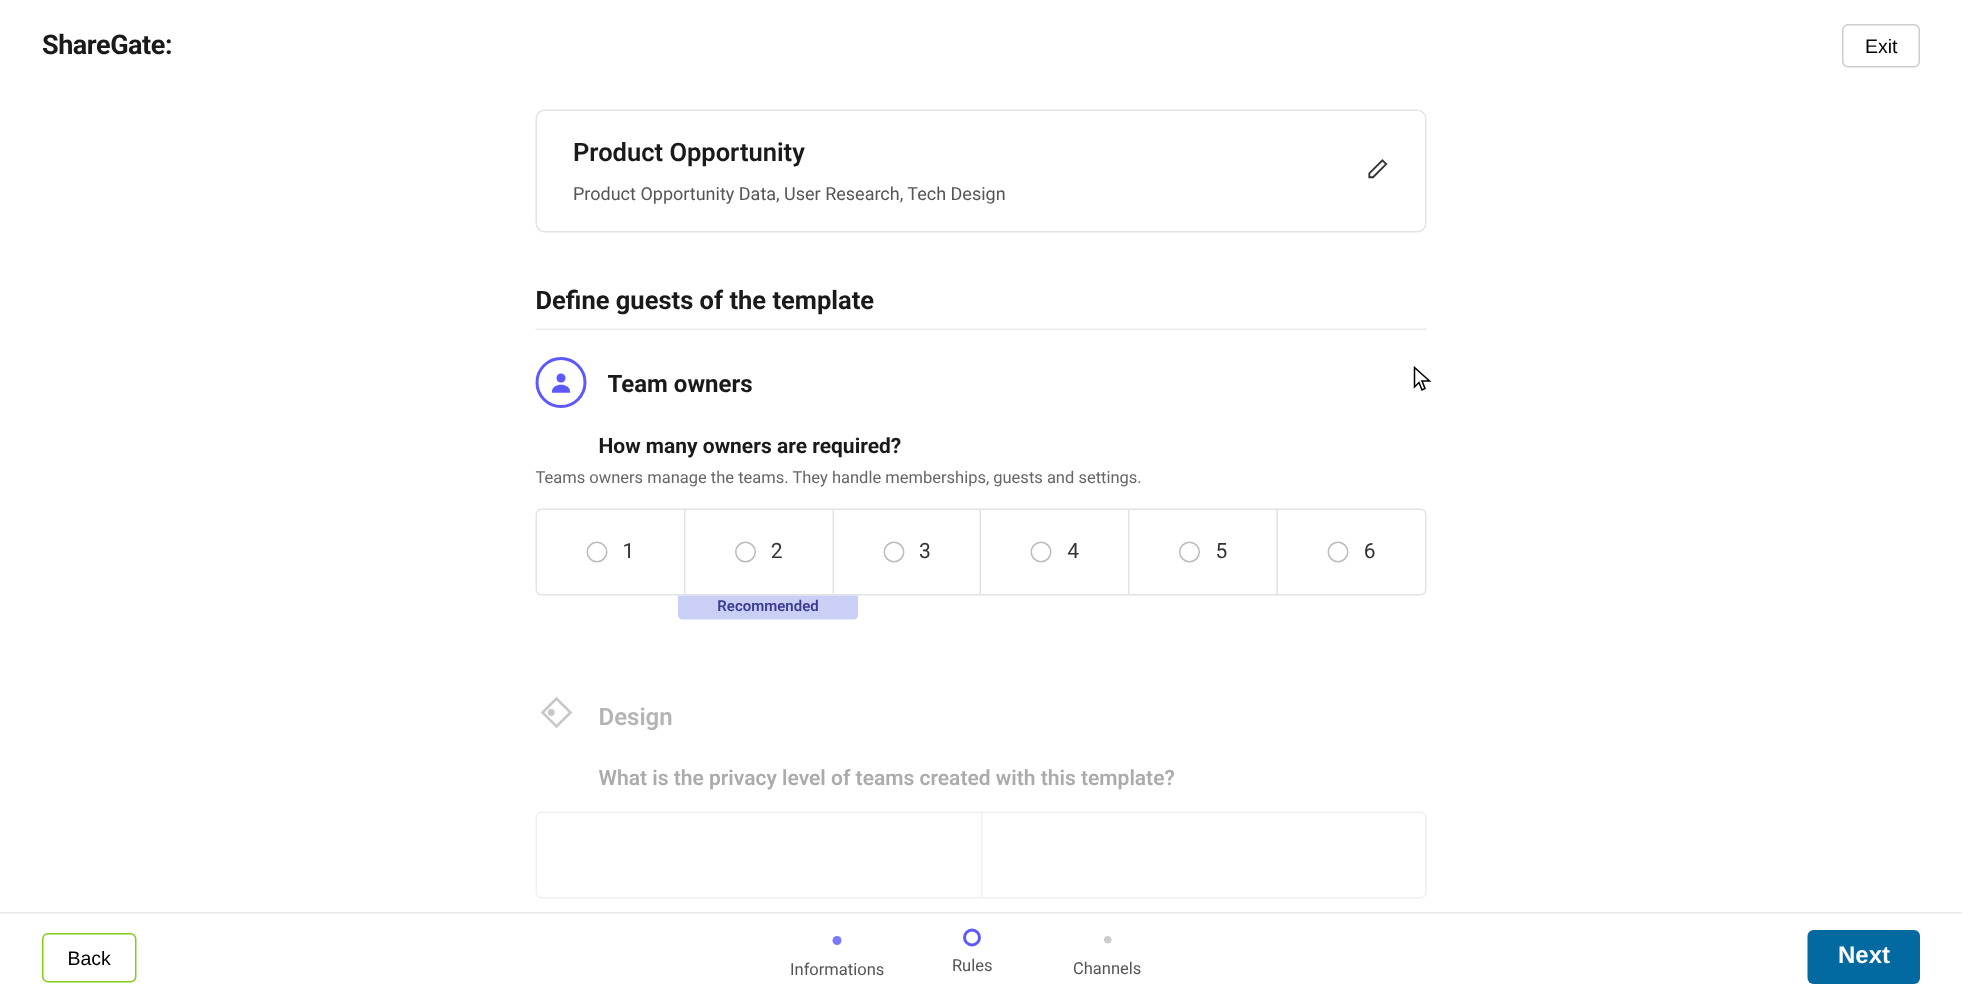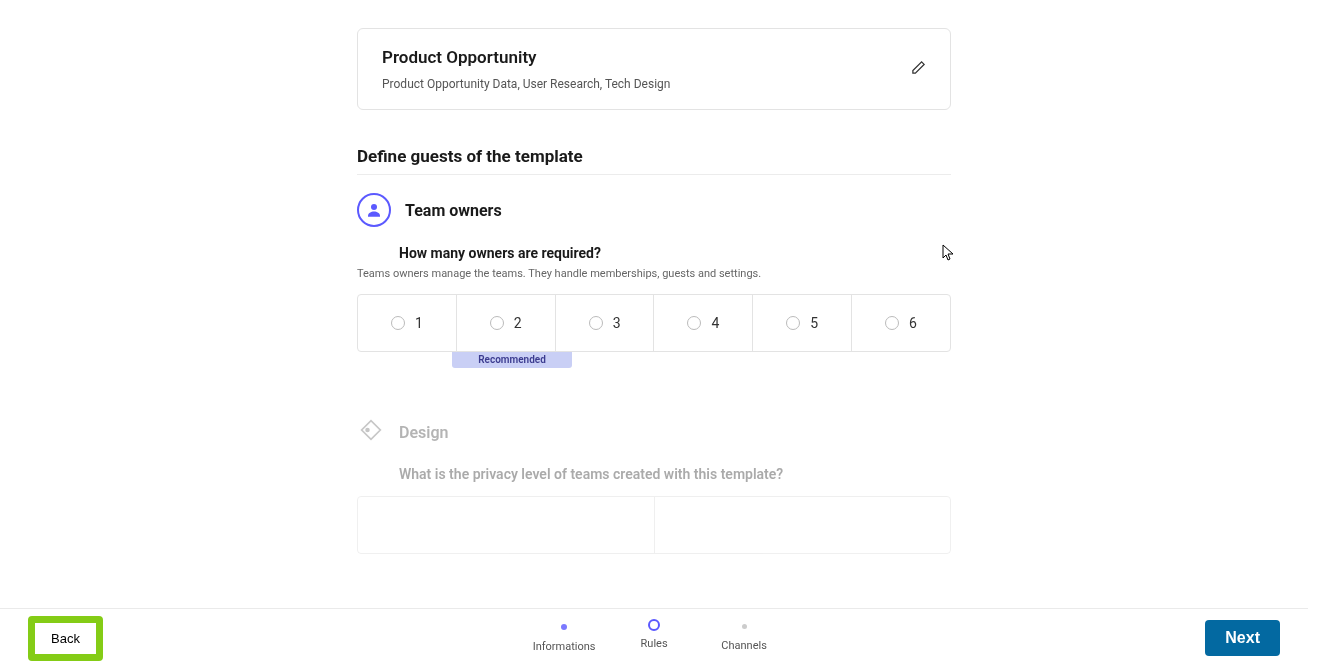--- a/index.html
+++ b/index.html
@@ -159,21 +159,21 @@
       top: 608px; left: 0; right: 12px;
       height: 59px;
       border-top: 1px solid #eaeaea;
       background: #fff;
       display: flex;
       align-items: center;
       justify-content: space-between;
       padding: 0 28px;
     }
     .back-btn {
-      border: 7px solid #84cc16;
+      border: 1px solid #84cc16;
       background: #fff;
       border-radius: 4px;
       padding: 8px 16px;
       font-size: 13px;
       cursor: pointer;
     }
     .stepper {
       display: flex;
       align-items: flex-start;
       gap: 0;
@@ -231,20 +231,24 @@
     }
     
     ::-webkit-scrollbar { width: 12px; }
     ::-webkit-scrollbar-thumb { background: #c6c6c6; border-radius: 6px; }
     ::-webkit-scrollbar-track { background: #f1f1f1; }
   </style>
 </head>
 <body>
 
 <div class="viewport">
+  <div class="header">
+    <div class="logo">ShareGate:</div>
+    <button class="exit-btn">Exit</button>
+  </div>
 
   <div class="container">
 
     <div class="card">
       <div>
         <div class="card-title">Product Opportunity</div>
         <div class="card-desc">Product Opportunity Data, User Research, Tech Design</div>
       </div>
       <span class="edit-icon">
         <svg width="15" height="15" viewBox="0 0 24 24" fill="none" stroke="currentColor" stroke-width="2">

